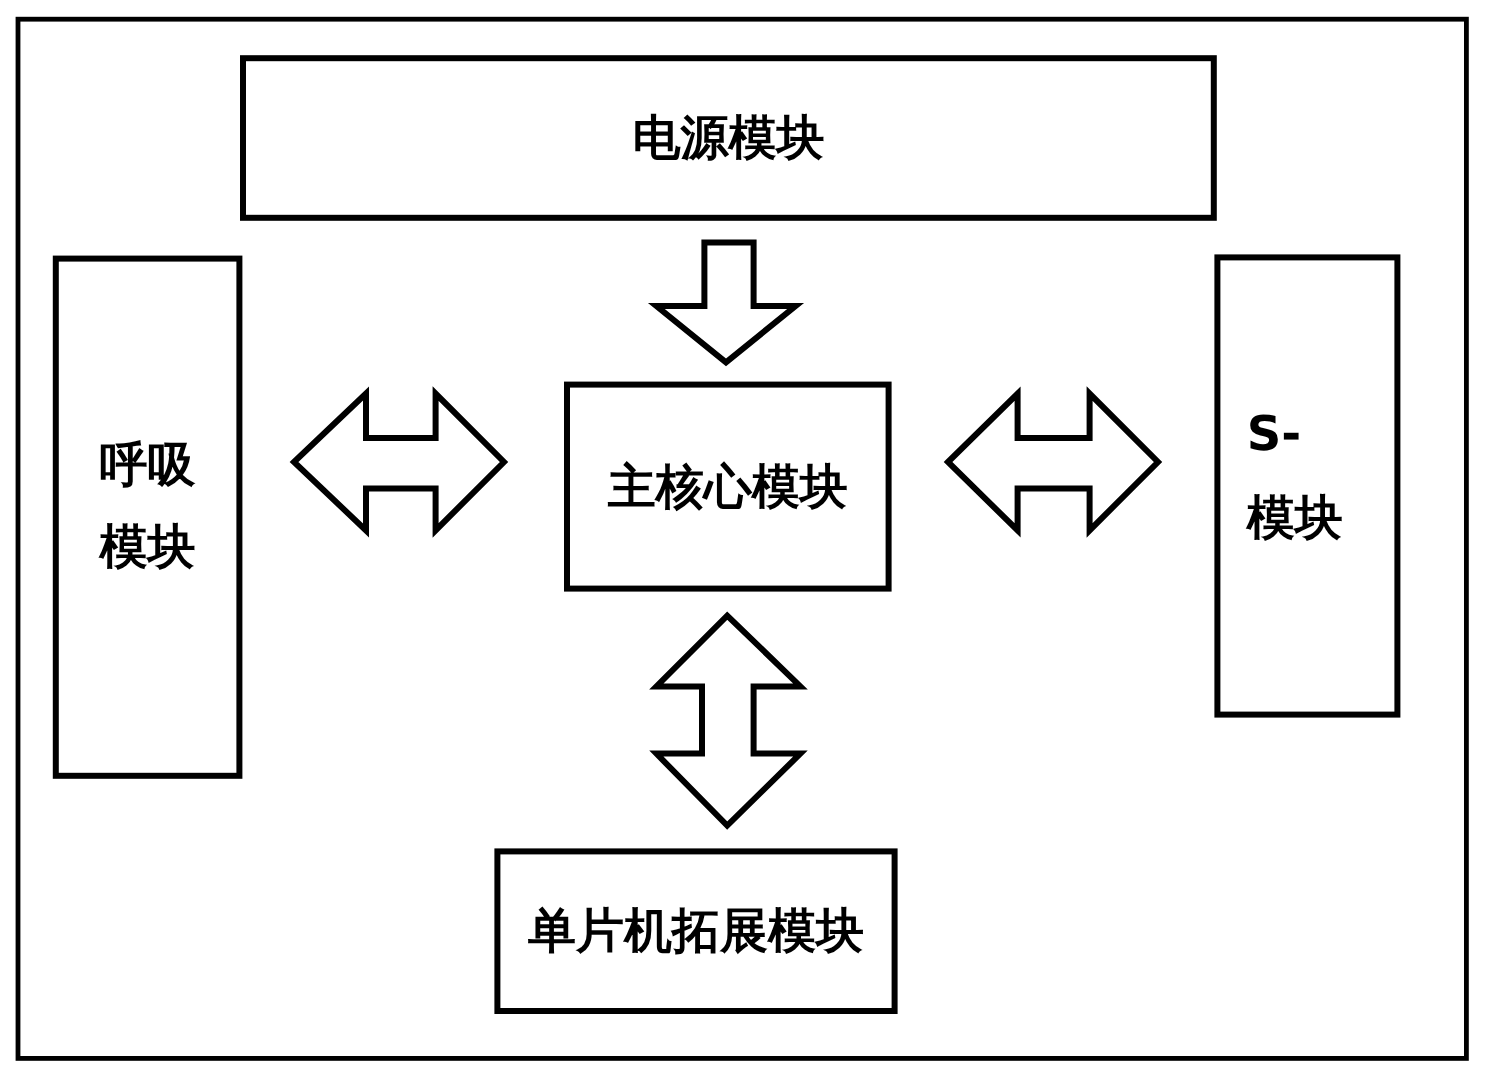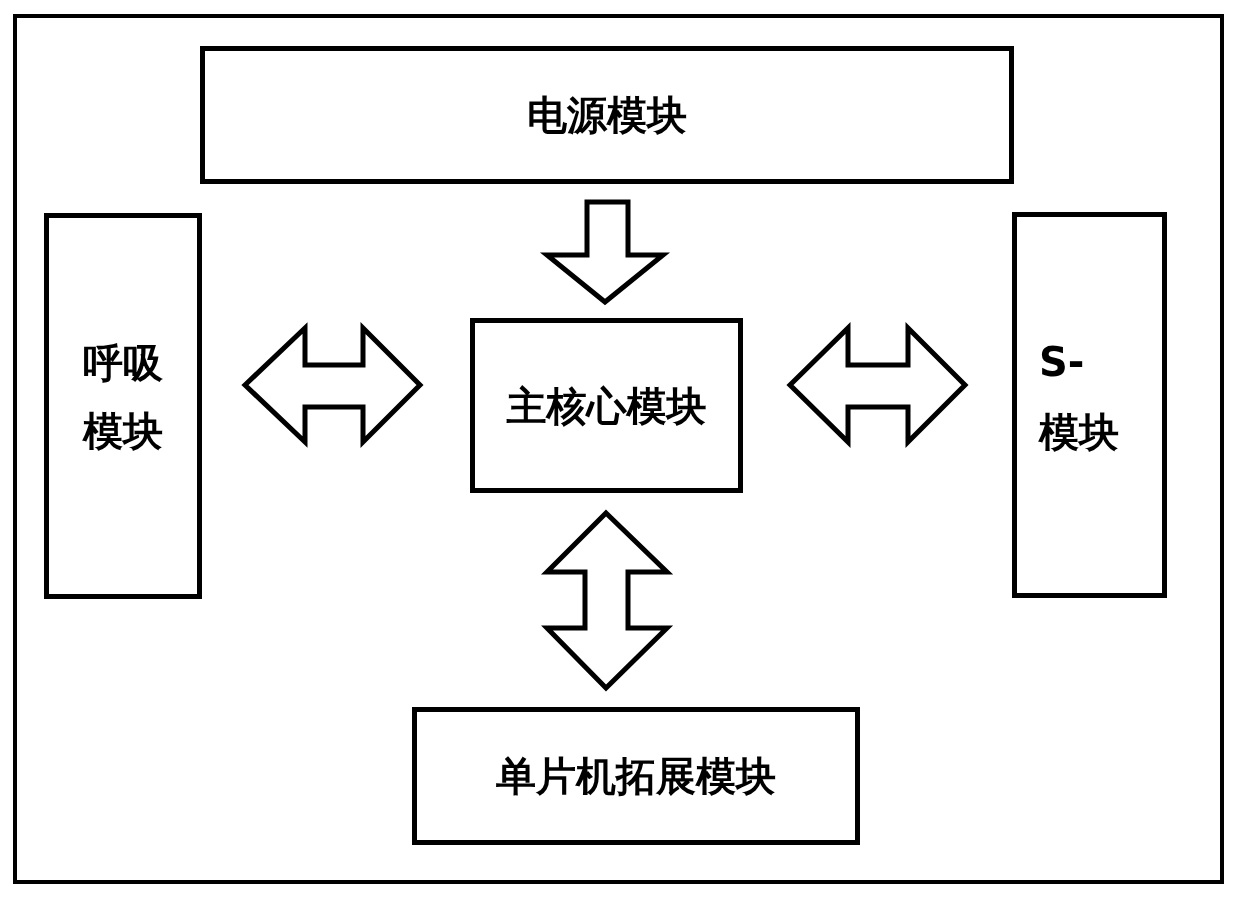--- a/index.html
+++ b/index.html
@@ -32,30 +32,30 @@
     background: #ffffff;
     display: flex;
     align-items: center;
     justify-content: center;
     font-size: 40px;
     font-weight: bold;
     line-height: 1;
     white-space: nowrap;
   }
   .node-power   { left: 200px;  top: 46px;  width: 814px; height: 138px; }
-  .node-breath  { left: 44px;   top: 213px; width: 158px; height: 386px;
+  .node-breath  { left: 44px;   top: 213px; width: 158px; height: 436px;
                   flex-direction: column; line-height: 68px; }
   .node-breath .stack { transform: translateY(-9px); text-align: center; }
   .node-core    { left: 470px;  top: 318px; width: 273px; height: 175px; }
   .node-saudio  { left: 1012px; top: 212px; width: 155px; height: 386px;
                   justify-content: flex-start; align-items: center; }
   .node-saudio .stack { transform: translateY(-8px); text-align: left;
                         line-height: 70px; padding-left: 22px; width: 100%;
                         box-sizing: border-box; }
-  .node-mcu     { left: 412px;  top: 707px; width: 448px; height: 138px; }
+  .node-mcu     { left: 412px;  top: 707px; width: 336px; height: 138px; }
   .arrow-layer {
     position: absolute;
     left: 0; top: 0;
     width: 1240px;
     height: 899px;
   }
   .arrow-layer polygon {
     fill: #ffffff;
     stroke: #000000;
     stroke-width: 5;

